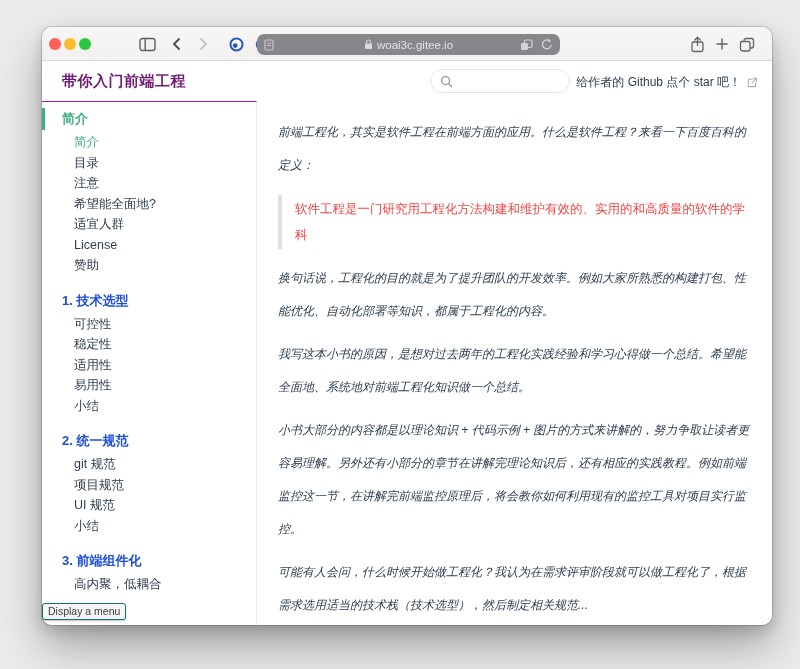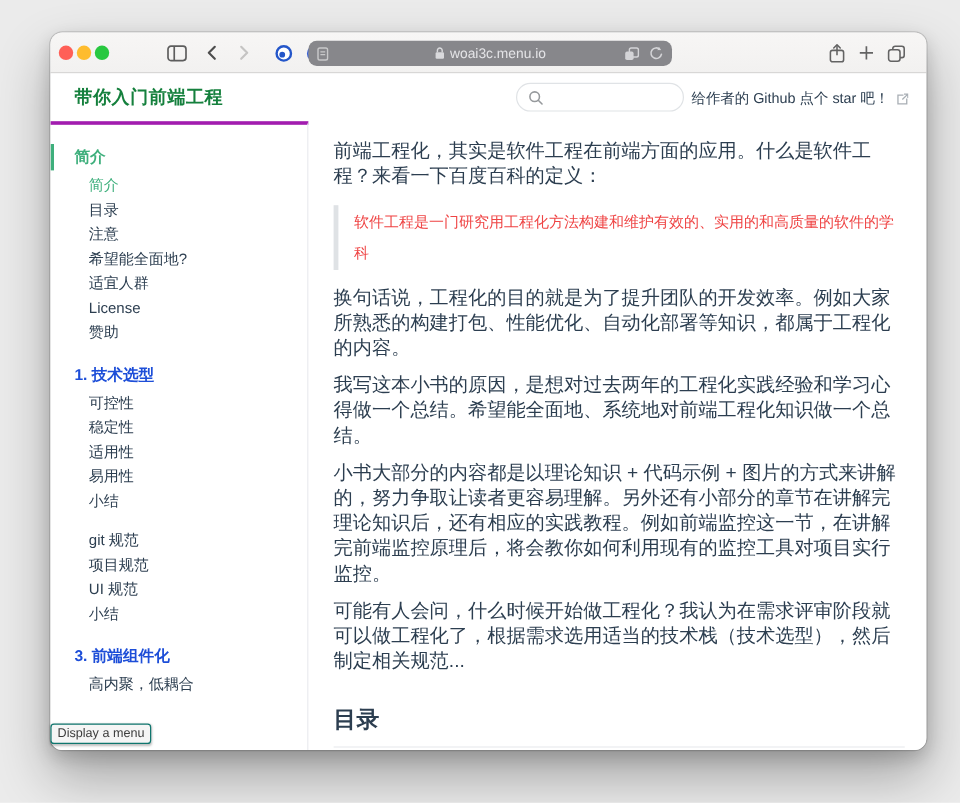--- a/index.html
+++ b/index.html
@@ -26,45 +26,45 @@
   .url-pill{
     position:absolute; left:215px; top:7px; width:303px; height:21px;
     background:#87878b; border-radius:7px; display:flex; align-items:center; padding:0 7px;
   }
   .url-center{ position:absolute; left:0; right:0; display:flex; align-items:center; justify-content:center; gap:4px; color:#e4e4e7; font-size:11.5px; }
   .pill-right{ position:absolute; right:7px; display:flex; gap:8px; align-items:center; }
 
   
   .site{ height:564px; display:flex; flex-direction:column; background:#fff; }
   .site-header{ position:relative; height:40px; flex:0 0 40px; }
-  .site-title{ position:absolute; left:20px; top:11px; font-size:15px; font-weight:700; color:#15803d; letter-spacing:.5px; }
+  .site-title{ position:absolute; left:20px; top:11px; font-size:15px; font-weight:700; color:#701a75; letter-spacing:.5px; }
   .search-box{
     position:absolute; left:388px; top:8px; width:140px; height:24px;
     border:1px solid #e0e3e6; border-radius:12px; display:flex; align-items:center; padding:0 9px; background:#fff;
   }
   .search-box input{ border:none; outline:none; width:100%; font-size:12px; margin-left:6px; background:transparent; }
   .star-link{ position:absolute; right:15px; top:13px; display:flex; align-items:center; gap:5px; font-size:12px; color:#2c3e50; text-decoration:none; }
 
   .site-body{ flex:1; display:flex; min-height:0; }
 
   
   .sidebar{
-    width:215px; flex:0 0 215px; border-top:3px solid #a21caf; border-right:1px solid #eaecef;
-    padding-top:14px; overflow:hidden; position:relative;
+    width:215px; flex:0 0 215px; border-top:1px solid #a21caf; border-right:1px solid #eaecef;
+    padding-top:4px; overflow:hidden; position:relative;
   }
   .sb-section{ margin-bottom:12px; }
   .sb-title{ display:block; position:relative; padding:2px 0 2px 20px; line-height:22px; font-size:13px; font-weight:700; color:#1d4ed8; text-decoration:none; }
   .sb-section.is-active > .sb-title{ color:#3eaf7c; font-weight:600; }
   .sb-section.is-active > .sb-title::before{ content:""; position:absolute; left:0; top:2px; width:3px; height:22px; background:#3eaf7c; }
   .sb-link{ display:block; padding-left:32px; line-height:20.5px; font-size:12.5px; color:#2c3e50; text-decoration:none; font-weight:400; }
   .sb-link.is-active{ color:#3eaf7c; }
 
   
   .content{ flex:1; padding:5px 18px 0 21px; overflow:hidden; color:#2c3e50; }
-  .content p{ font-size:16px; line-height:21px; margin:10px 0; }
+  .content p{ font-size:12px; line-height:33px; margin:10px 0;font-style:italic; }
   .content blockquote{
     margin:13px 0; padding:1px 0 1px 13px; border-left:4px solid #dfe2e5;
     color:#ef4444; font-size:12.5px; line-height:26px;
   }
   .toc-heading{ margin:25px 0 13px; padding-bottom:9px; font-size:19px; font-weight:700; color:#2c3e50; border-bottom:1px solid #eaecef; }
   .toc-list{ margin:0; padding-left:22px; }
   .toc-list li{ font-size:12.5px; line-height:19px; color:#2c3e50; }
 
   
   .tooltip{
@@ -142,21 +142,21 @@
             <line x1="3" y1="6.5" x2="7" y2="6.5" stroke="rgba(255,255,255,.55)" stroke-width="1"></line>
           </svg>
       </span>
       <span class="url-center">
         <span>
           <svg width="9" height="11" viewBox="0 0 9 11">
               <path d="M2.5 4.5 V3 a2 2 0 0 1 4 0 V4.5" fill="none" stroke="#d9d9dc" stroke-width="1.2"></path>
               <rect x="1" y="4.5" width="7" height="5.5" rx="1" fill="#d9d9dc"></rect>
             </svg>
         </span>
-        <span>woai3c.menu.io</span>
+        <span>woai3c.gitee.io</span>
       </span>
       <span class="pill-right">
         <span>
           <svg width="13" height="12" viewBox="0 0 13 12">
               <rect x="4.5" y="1" width="7.5" height="7.5" rx="1.5" fill="none" stroke="#d4d4d7" stroke-width="1.2"></rect>
               <rect x="1" y="4" width="7" height="7" rx="1.5" fill="#d4d4d7"></rect>
             </svg>
         </span>
         <span>
           <svg width="12" height="13" viewBox="0 0 12 13">
@@ -231,20 +231,21 @@
           </div>
           <div class="sb-section">
             <a href="#" class="sb-title">1. 技术选型</a>
             <a href="#" class="sb-link">可控性</a>
             <a href="#" class="sb-link">稳定性</a>
             <a href="#" class="sb-link">适用性</a>
             <a href="#" class="sb-link">易用性</a>
             <a href="#" class="sb-link">小结</a>
           </div>
           <div class="sb-section">
+            <a href="#" class="sb-title">2. 统一规范</a>
             <a href="#" class="sb-link">git 规范</a>
             <a href="#" class="sb-link">项目规范</a>
             <a href="#" class="sb-link">UI 规范</a>
             <a href="#" class="sb-link">小结</a>
           </div>
           <div class="sb-section">
             <a href="#" class="sb-title">3. 前端组件化</a>
             <a href="#" class="sb-link">高内聚，低耦合</a>
           </div>
         </nav>

